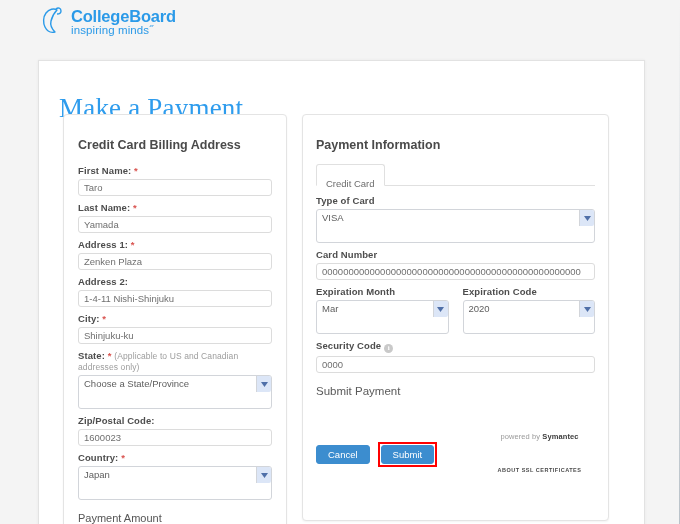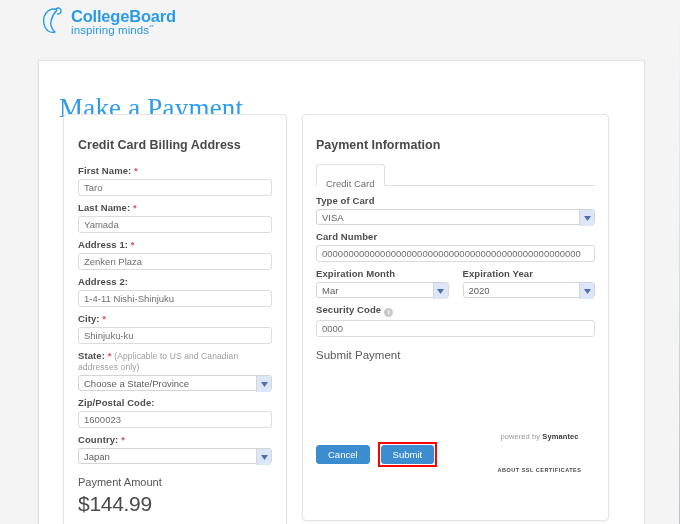--- a/index.html
+++ b/index.html
@@ -76,21 +76,21 @@
   .inp{
     width:100%; height:17px;
     border:1px solid #dcdcdc; border-radius:3px;
     background:#fff;
     font-size:9.5px; color:#6f6f6f;
     padding:0 13px 0 5px; line-height:15px;
     font-family:"Liberation Sans", sans-serif;
     outline:none; display:block;
   }
   .sel{
-    width:100%; height:16px;
+    width:100%; height:34px;
     border:1px solid #d2d5da; border-radius:3px;
     background:#fff;
     font-size:9.5px; color:#5e5e5e;
     padding-left:5px; line-height:16px;
     position:relative;
   }
   .sel .arrow{
     position:absolute; right:0; top:0; width:15px; height:16px;
     background:#dce6f7;
     border-left:1px solid #d2d5da;
@@ -342,21 +342,21 @@
         <div class="sel">
           <span>Mar</span>
           <span class="arrow">
             <svg width="7" height="5" viewBox="0 0 7 5">
                 <path d="M0 0 L3.5 5 L7 0 Z" fill="#4f6fa8"></path>
               </svg>
           </span>
         </div>
       </div>
       <div>
-        <label class="flabel">Expiration Year</label>
+        <label class="flabel">Expiration Code</label>
         <div class="sel">
           <span>2020</span>
           <span class="arrow">
             <svg width="7" height="5" viewBox="0 0 7 5">
                 <path d="M0 0 L3.5 5 L7 0 Z" fill="#4f6fa8"></path>
               </svg>
           </span>
         </div>
       </div>
     </div>

